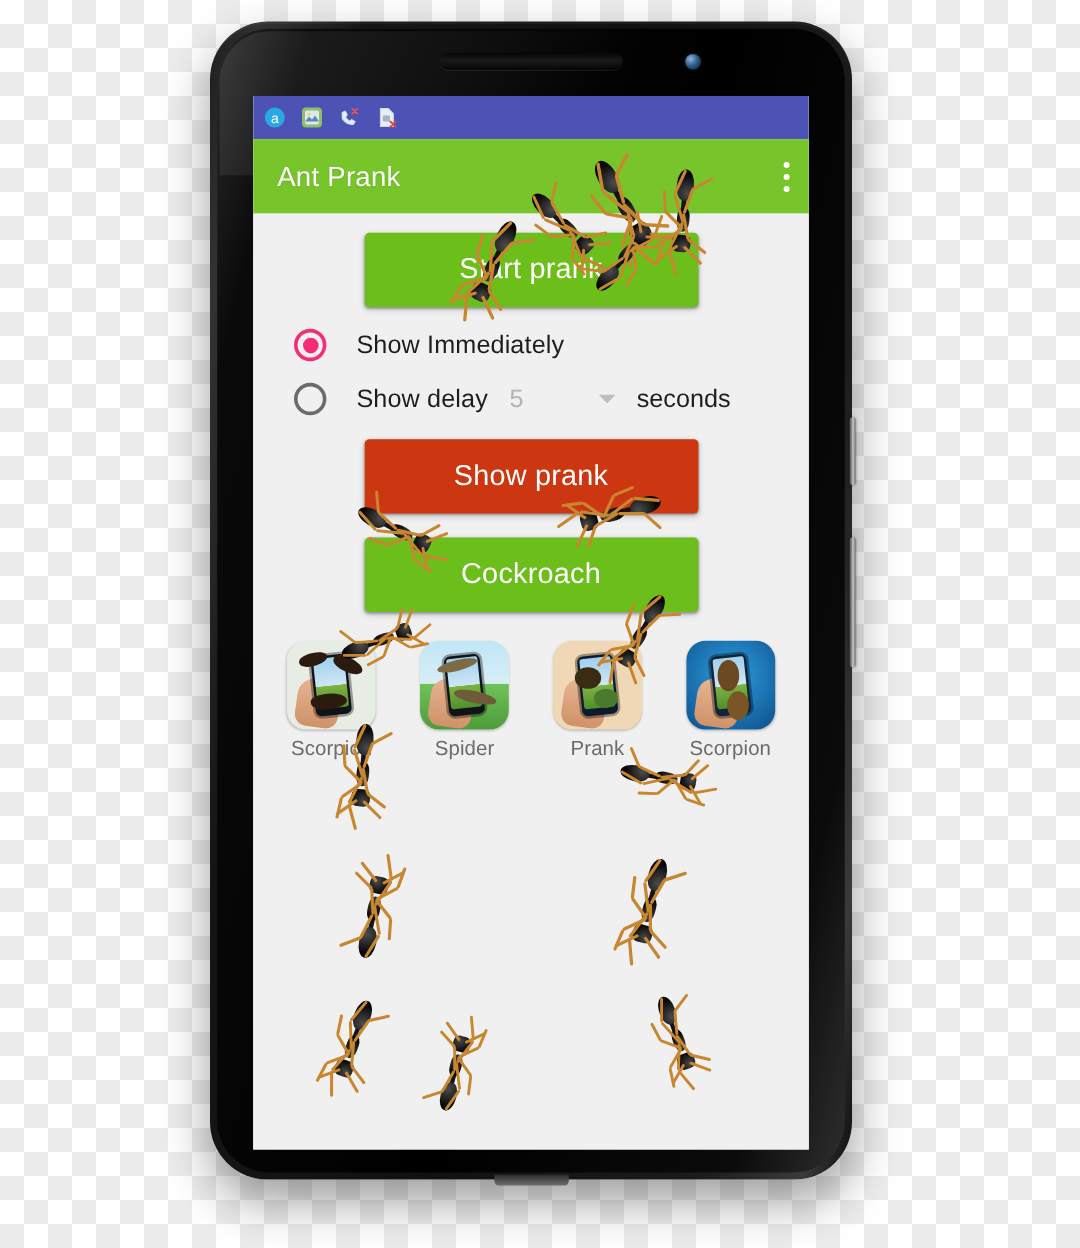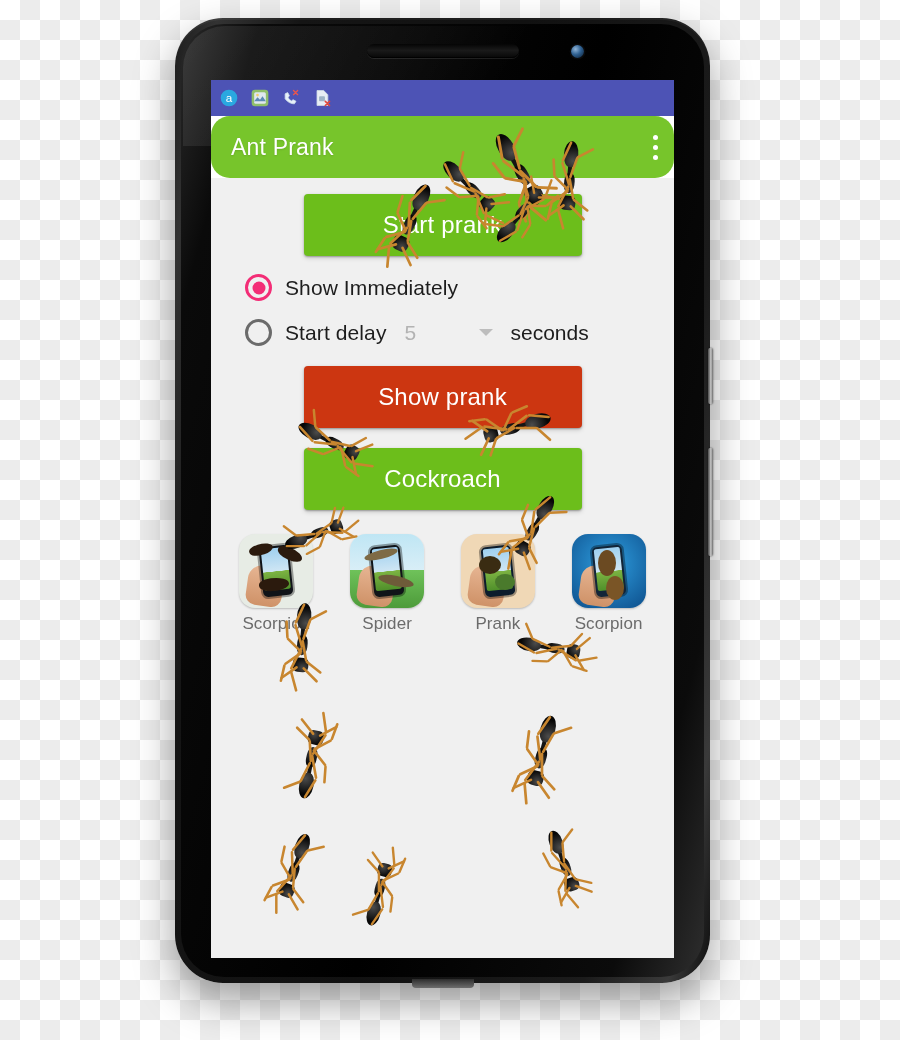--- a/index.html
+++ b/index.html
@@ -70,21 +70,21 @@
   }
   .sb-left{display:flex;align-items:center;gap:11px;padding-left:8px;}
   .sb-right{margin-left:auto;display:flex;align-items:center;gap:6px;padding-right:9px;}
   .ni{width:20px;height:20px;display:block;}
   .sb-batt-text{font-size:17px;letter-spacing:-.3px;font-weight:400;}
   .sb-clock{font-size:18px;letter-spacing:.2px;padding-left:2px;}
 
   
   .actionbar{
     position:relative;height:62px;background:#77c52b;
-    display:flex;align-items:center;border-radius:19px;
+    display:flex;align-items:center;
   }
   .app-title{
     color:#fff;font-size:23px;font-weight:400;padding-left:20px;letter-spacing:.2px;
     text-shadow:0 1px 2px rgba(0,0,0,.12);
   }
   .overflow{
     margin-left:auto;padding:0 16px 0 10px;display:flex;flex-direction:column;
     gap:5px;align-items:center;cursor:pointer;
   }
   .overflow i{width:5px;height:5px;border-radius:50%;background:#fff;display:block;}
@@ -108,21 +108,21 @@
   }
   .radio{
     width:27px;height:27px;border-radius:50%;box-sizing:border-box;flex:0 0 auto;
     border:3px solid #6b6b6b;background:transparent;position:relative;
   }
   .radio.on{border-color:#f32d76;}
   .radio.on::after{
     content:"";position:absolute;left:50%;top:50%;transform:translate(-50%,-50%);
     width:13px;height:13px;border-radius:50%;background:#f32d76;
   }
-  .radio-label{font-size:21px;color:#1d1d1d;padding-left:13px;letter-spacing:.1px;}
+  .radio-label{font-size:21px;color:#1d1d1d;padding-left:25px;letter-spacing:.1px;}
 
   .spinner{
     display:inline-flex;align-items:center;margin-left:18px;cursor:pointer;
   }
   .spinner-val{font-size:21px;color:#b3b3b3;min-width:40px;}
   .caret{
     width:0;height:0;border-left:7px solid transparent;border-right:7px solid transparent;
     border-top:7px solid #bdbdbd;margin-left:34px;
   }
   .seconds-label{font-size:21px;color:#1d1d1d;margin-left:18px;}
@@ -239,21 +239,21 @@
 
           <button class="btn btn-start">Start prank</button>
 
           <div class="radio-row">
             <span class="radio on"></span>
             <span class="radio-label">Show Immediately</span>
           </div>
 
           <div class="radio-row">
             <span class="radio"></span>
-            <span class="radio-label">Start delay</span>
+            <span class="radio-label">Show delay</span>
             <span class="spinner">
               <span class="spinner-val">5</span>
               <span class="caret"></span>
             </span>
             <span class="seconds-label">seconds</span>
           </div>
 
           <div class="gap-a"></div>
           <button class="btn btn-stop">Show prank</button>
           <div class="gap-b"></div>

